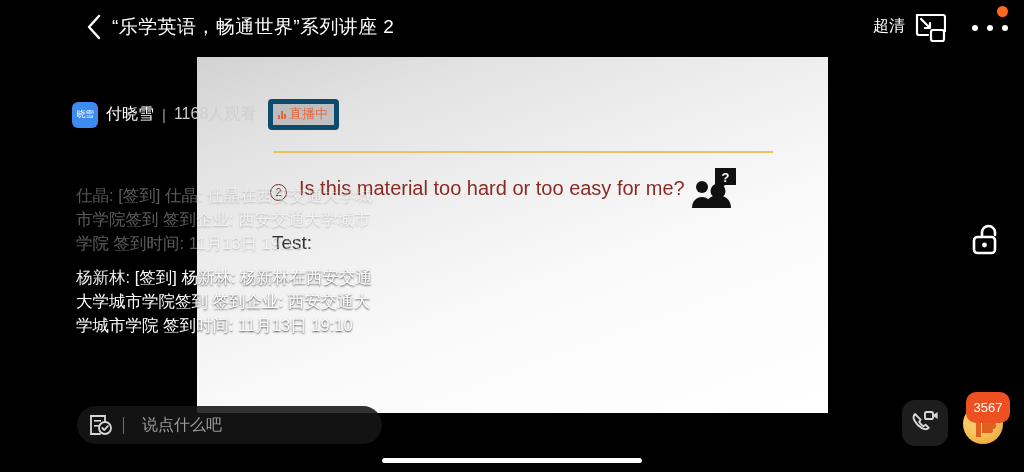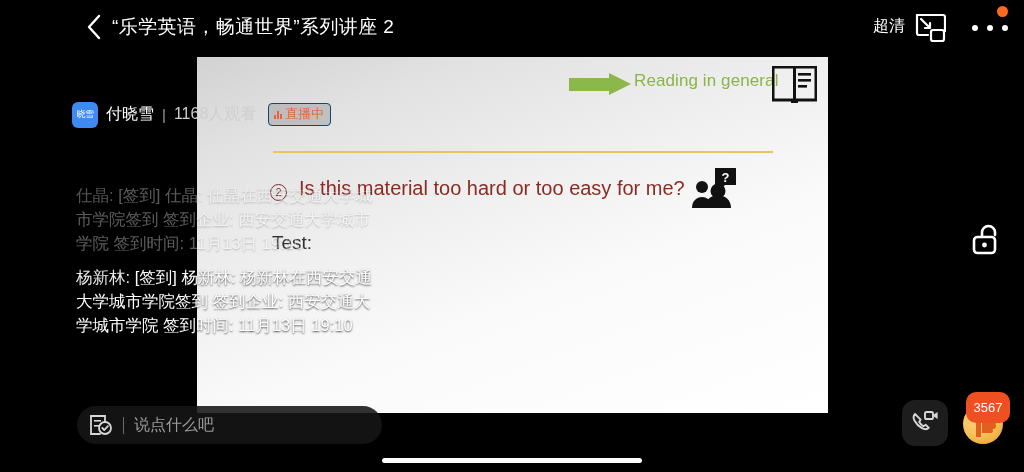--- a/index.html
+++ b/index.html
@@ -102,21 +102,21 @@
   #avatar {
     width:26px; height:26px; border-radius:6px; background:#3d8bf2;
     display:flex; align-items:center; justify-content:center;
     font-size:9px; color:#fff; letter-spacing:-0.5px; line-height:1;
   }
   #streamer-name { font-size:16px; color:#fff; }
   .vdiv { color:#9a9a9a; font-size:15px; }
   #viewer-count { font-size:16px; color:#cfcfcf; }
   #live-badge {
     display:flex; align-items:center; gap:3px;
-    border:1px solid #0c4a6e; border-radius:4px; padding:1px 6px 2px 5px;
+    border:5px solid #0c4a6e; border-radius:4px; padding:1px 6px 2px 5px;
     font-size:13px; color:#e8653c; background:rgba(0,0,0,0.15); margin-left:4px;
   }
   #live-bars { display:flex; align-items:flex-end; gap:1px; height:9px; }
   #live-bars i { width:2px; background:#e8653c; display:block; }
 
   
   #chat {
     position:absolute; left:76px; top:183px; width:305px; z-index:6;
     font-size:16.5px; line-height:24px;
   }
@@ -125,21 +125,21 @@
   .chat-name { color:#e7e7e7; }
 
   
   #input-bar {
     position:absolute; left:77px; top:406px; width:305px; height:38px;
     background:rgba(22,22,22,0.88); border-radius:19px;
     display:flex; align-items:center; padding:0 12px; gap:10px; z-index:7;
   }
   #signin-icon { width:24px; height:22px; flex:0 0 auto; cursor:pointer; }
   #input-div { width:1px; height:17px; background:#6a6a6a; }
-  #chat-placeholder { font-size:16px; color:#9b9b9b; }
+  #chat-placeholder { font-size:16px; color:#9b9b9b;margin-left:8px; }
 
   
   #lock-btn { position:absolute; right:14px; top:216px; width:48px; height:48px; cursor:pointer; }
   #call-btn {
     position:absolute; right:76px; top:400px; width:46px; height:46px;
     background:rgba(32,32,32,0.9); border-radius:13px;
     display:flex; align-items:center; justify-content:center; cursor:pointer;
   }
   #like-btn { position:absolute; right:16px; top:398px; width:50px; height:50px; cursor:pointer; }
   #like-badge {
@@ -151,35 +151,20 @@
   #home-indicator {
     position:absolute; left:382px; bottom:9px; width:260px; height:5px;
     background:#fff; border-radius:3px;
   }
 </style>
 </head>
 <body>
 
 <div id="slide">
 
-  <div id="slide-header">
-    <div class="arrow-green">
-      <div class="shaft"></div>
-        <div class="head"></div>
-    </div>
-    <div id="reading-label">Reading in general</div>
-    <svg id="book-icon" viewBox="0 0 45 37">
-      <rect x="1" y="1" width="43" height="33" fill="none" stroke="#111" stroke-width="3"></rect>
-      <rect x="21" y="1" width="3" height="33" fill="#111"></rect>
-      <rect x="26" y="7" width="13" height="2.6" fill="#111"></rect>
-      <rect x="26" y="13" width="13" height="2.6" fill="#111"></rect>
-      <rect x="26" y="19" width="9" height="2.6" fill="#111"></rect>
-      <rect x="19" y="33" width="7" height="4" fill="#111"></rect>
-    </svg>
-  </div>
 
   <div id="title-rule"></div>
 
   <div id="q-number">
     <span class="circ-num">2</span>
   </div>
   <div id="q-text">Is this material too hard or too easy for me?</div>
 
   <svg id="people-icon" viewBox="0 0 46 40">
     <circle cx="11" cy="19" r="6" fill="#111"></circle>

